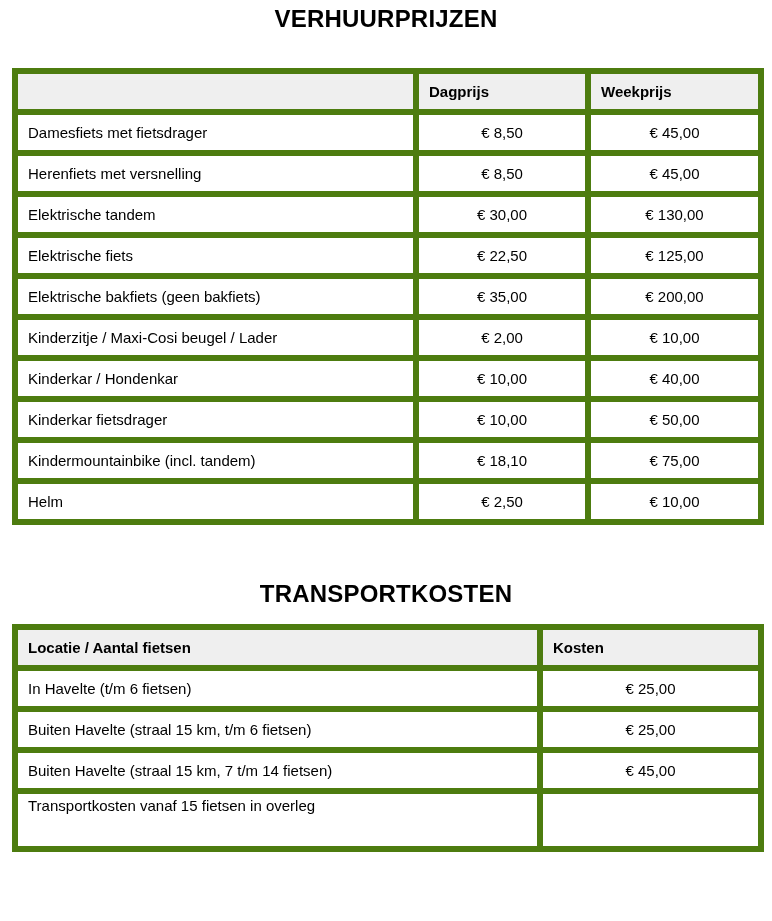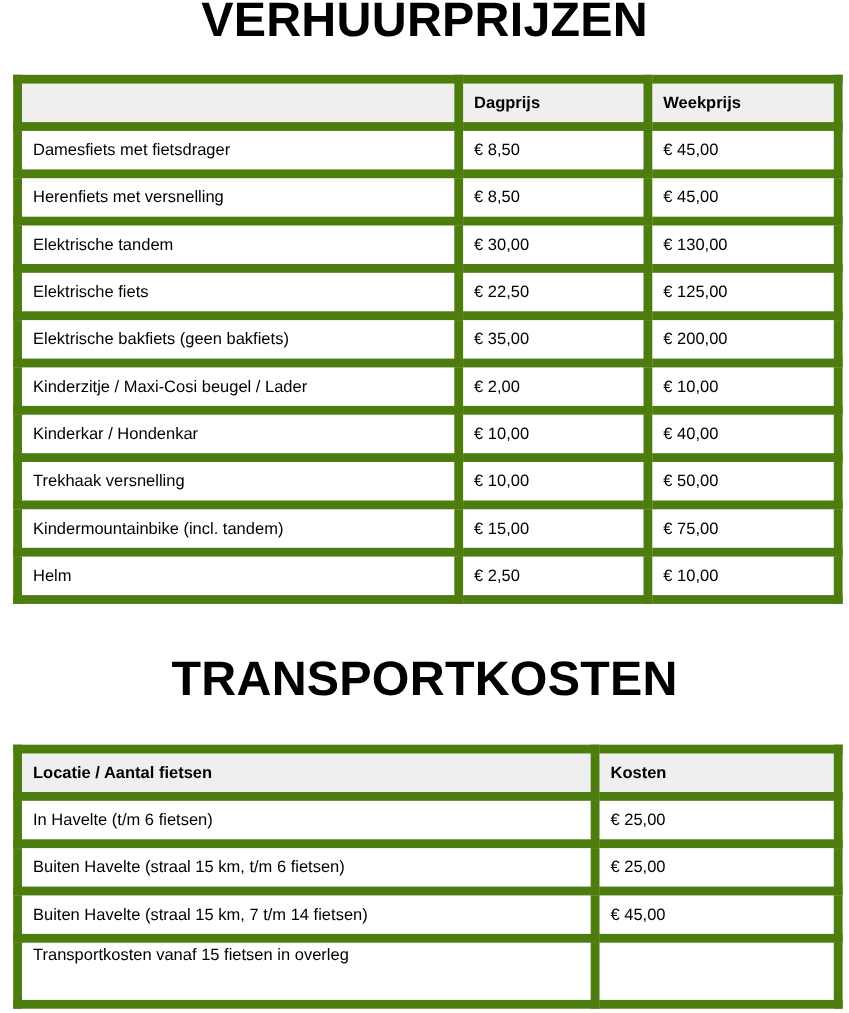--- a/index.html
+++ b/index.html
@@ -8,54 +8,54 @@
     background: #ffffff;
   }
   body {
     width: 772px;
     height: 921px;
     font-family: "Liberation Sans", sans-serif;
     color: #000000;
     overflow: hidden;
   }
   .doc-title {
-    font-size: 44px;
+    font-size: 24px;
     font-weight: bold;
     line-height: 37px;
     text-align: center;
     margin: 0;
     letter-spacing: 0.2px;
   }
   #rental-title   { margin: 0 0 31px 0; }
-  #transport-title{ margin: 50px 0 41px 0; }
+  #transport-title{ margin: 50px 0 12px 0; }
 
   table.price-table {
     border-collapse: collapse;
     table-layout: fixed;
     margin-left: 12px;
     width: 746px;
     background: #ffffff;
   }
   .price-table th,
   .price-table td {
-    border: 8px solid #4d7c0f;
+    border: 6px solid #4d7c0f;
     font-size: 15px;
     height: 35px;
     padding: 0 10px;
     vertical-align: middle;
     overflow: hidden;
     white-space: nowrap;
   }
   .price-table th {
     background: #efefef;
     font-weight: bold;
     text-align: left;
   }
   .price-table td.num {
-    text-align: left;
+    text-align: center;
   }
   .price-table tr.tall td {
     height: 49px;
     vertical-align: top;
     padding-top: 3px;
     line-height: 18px;
   }
 </style>
 </head>
 <body>
@@ -105,27 +105,27 @@
       <td>Kinderzitje / Maxi-Cosi beugel / Lader</td>
       <td class="num">€ 2,00</td>
       <td class="num">€ 10,00</td>
     </tr>
     <tr>
       <td>Kinderkar / Hondenkar</td>
       <td class="num">€ 10,00</td>
       <td class="num">€ 40,00</td>
     </tr>
     <tr>
-      <td>Trekhaak versnelling</td>
+      <td>Kinderkar fietsdrager</td>
       <td class="num">€ 10,00</td>
       <td class="num">€ 50,00</td>
     </tr>
     <tr>
       <td>Kindermountainbike (incl. tandem)</td>
-      <td class="num">€ 15,00</td>
+      <td class="num">€ 18,10</td>
       <td class="num">€ 75,00</td>
     </tr>
     <tr>
       <td>Helm</td>
       <td class="num">€ 2,50</td>
       <td class="num">€ 10,00</td>
     </tr>
   </tbody>
 </table>
 

